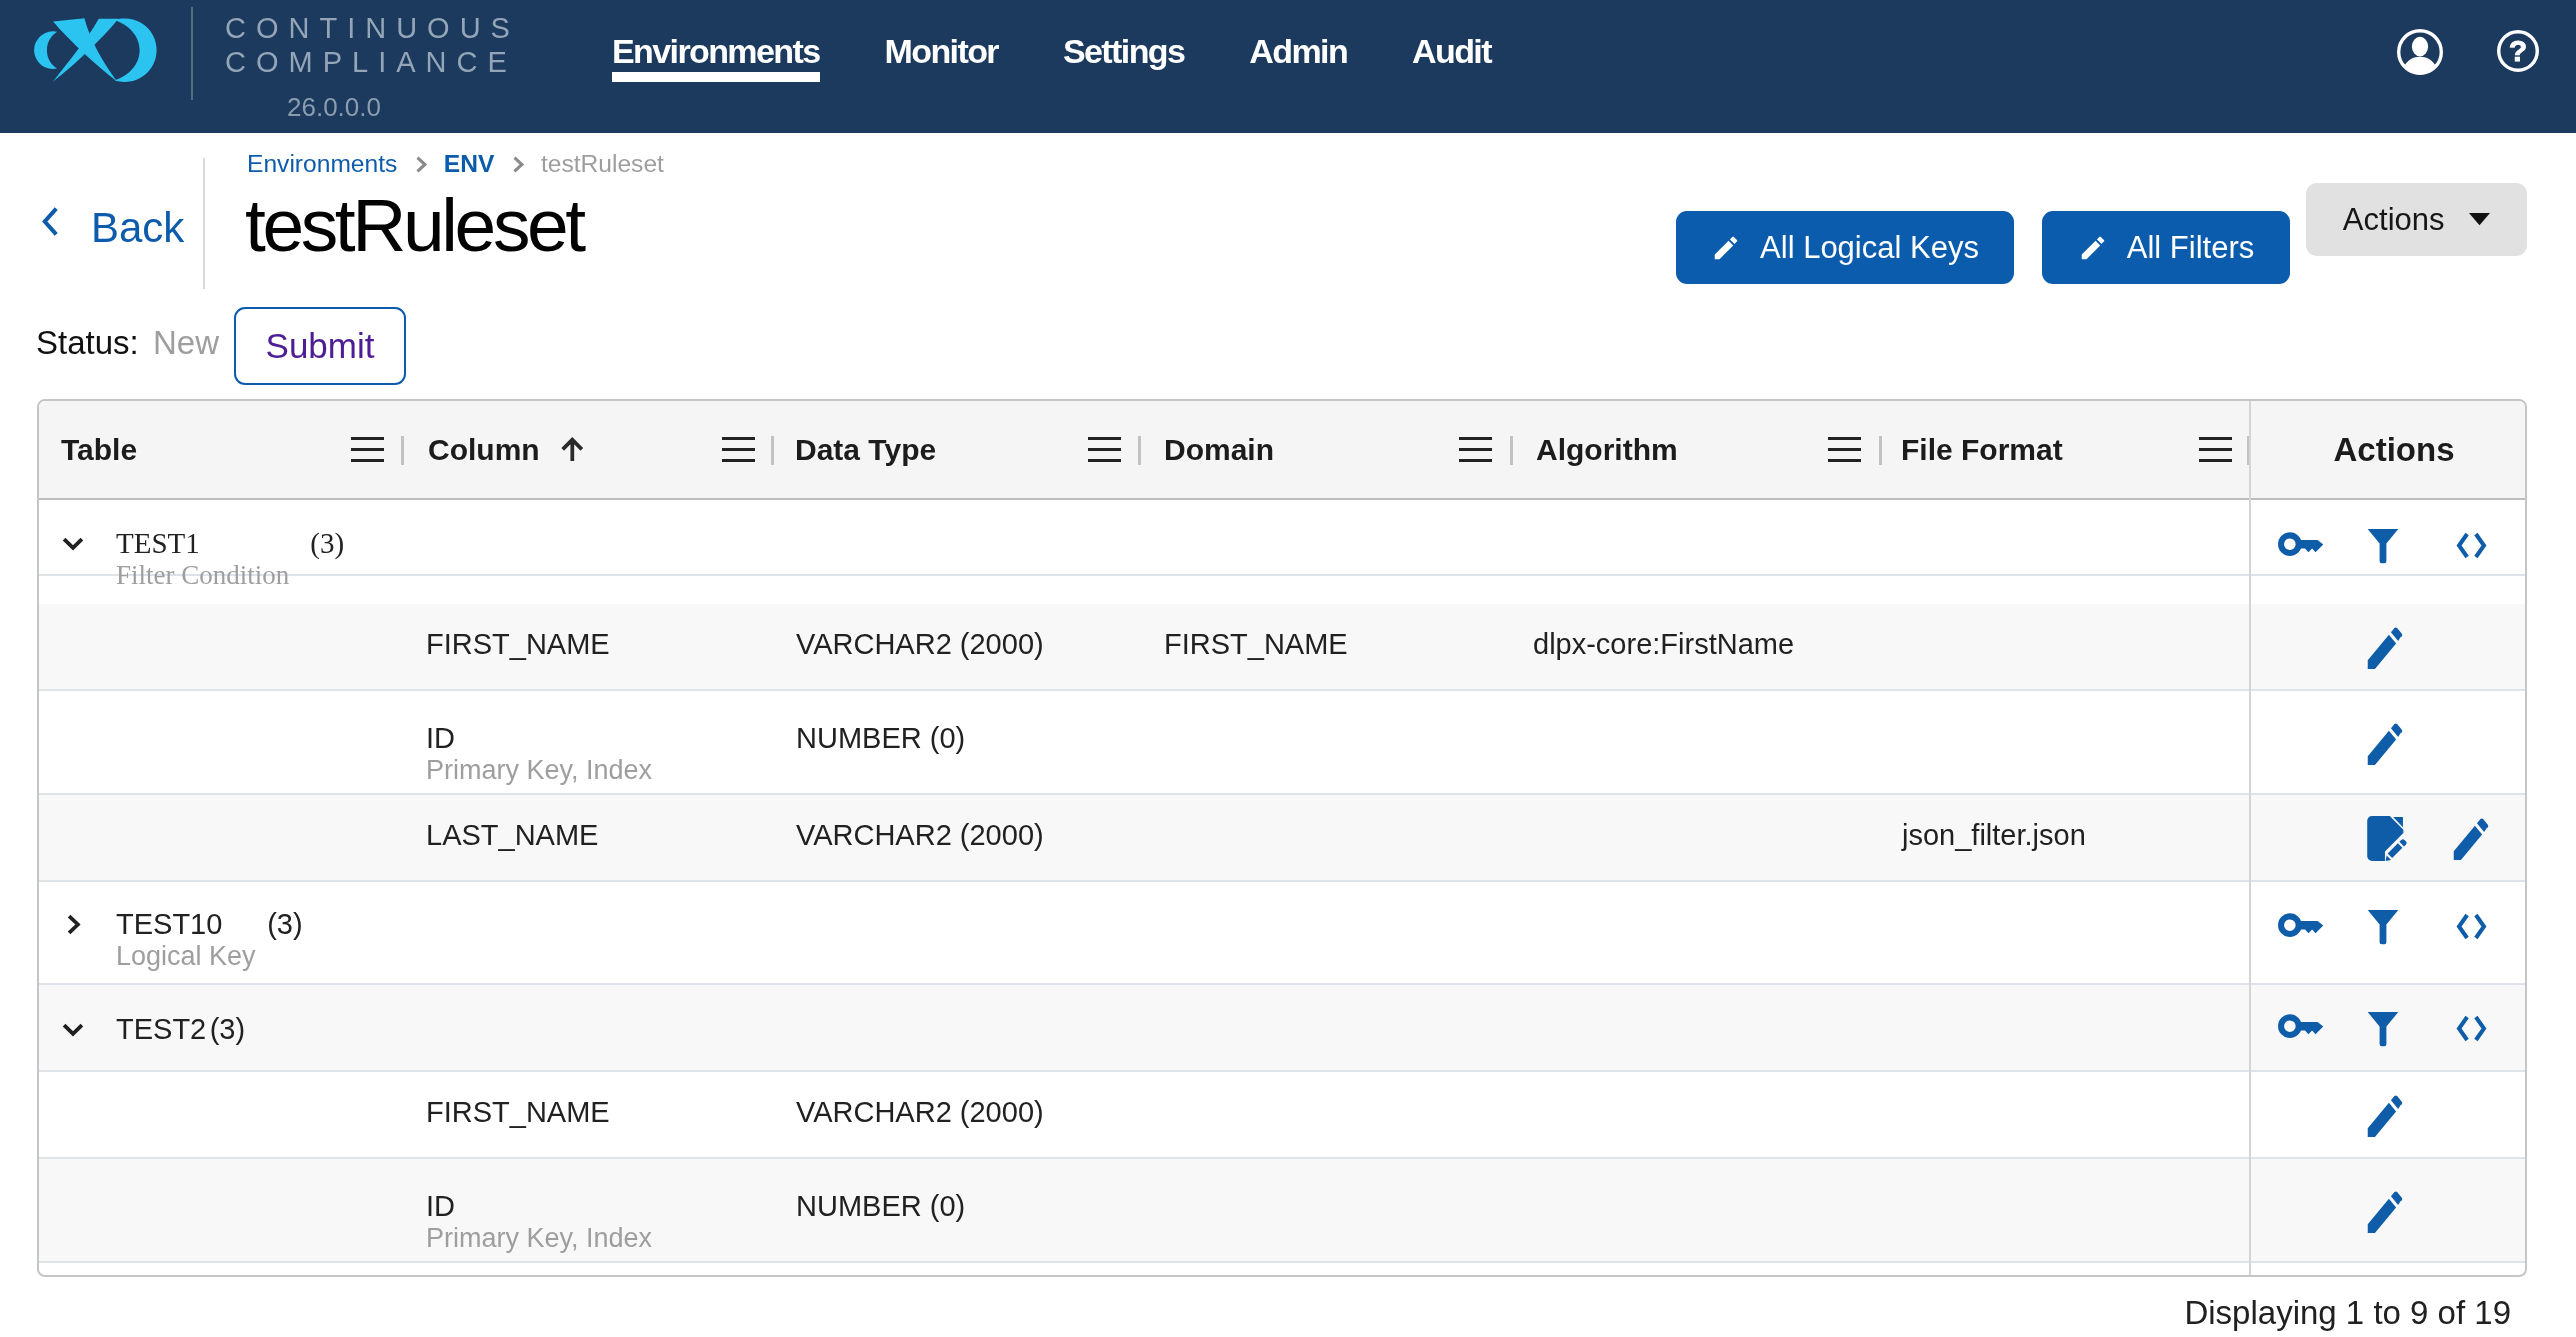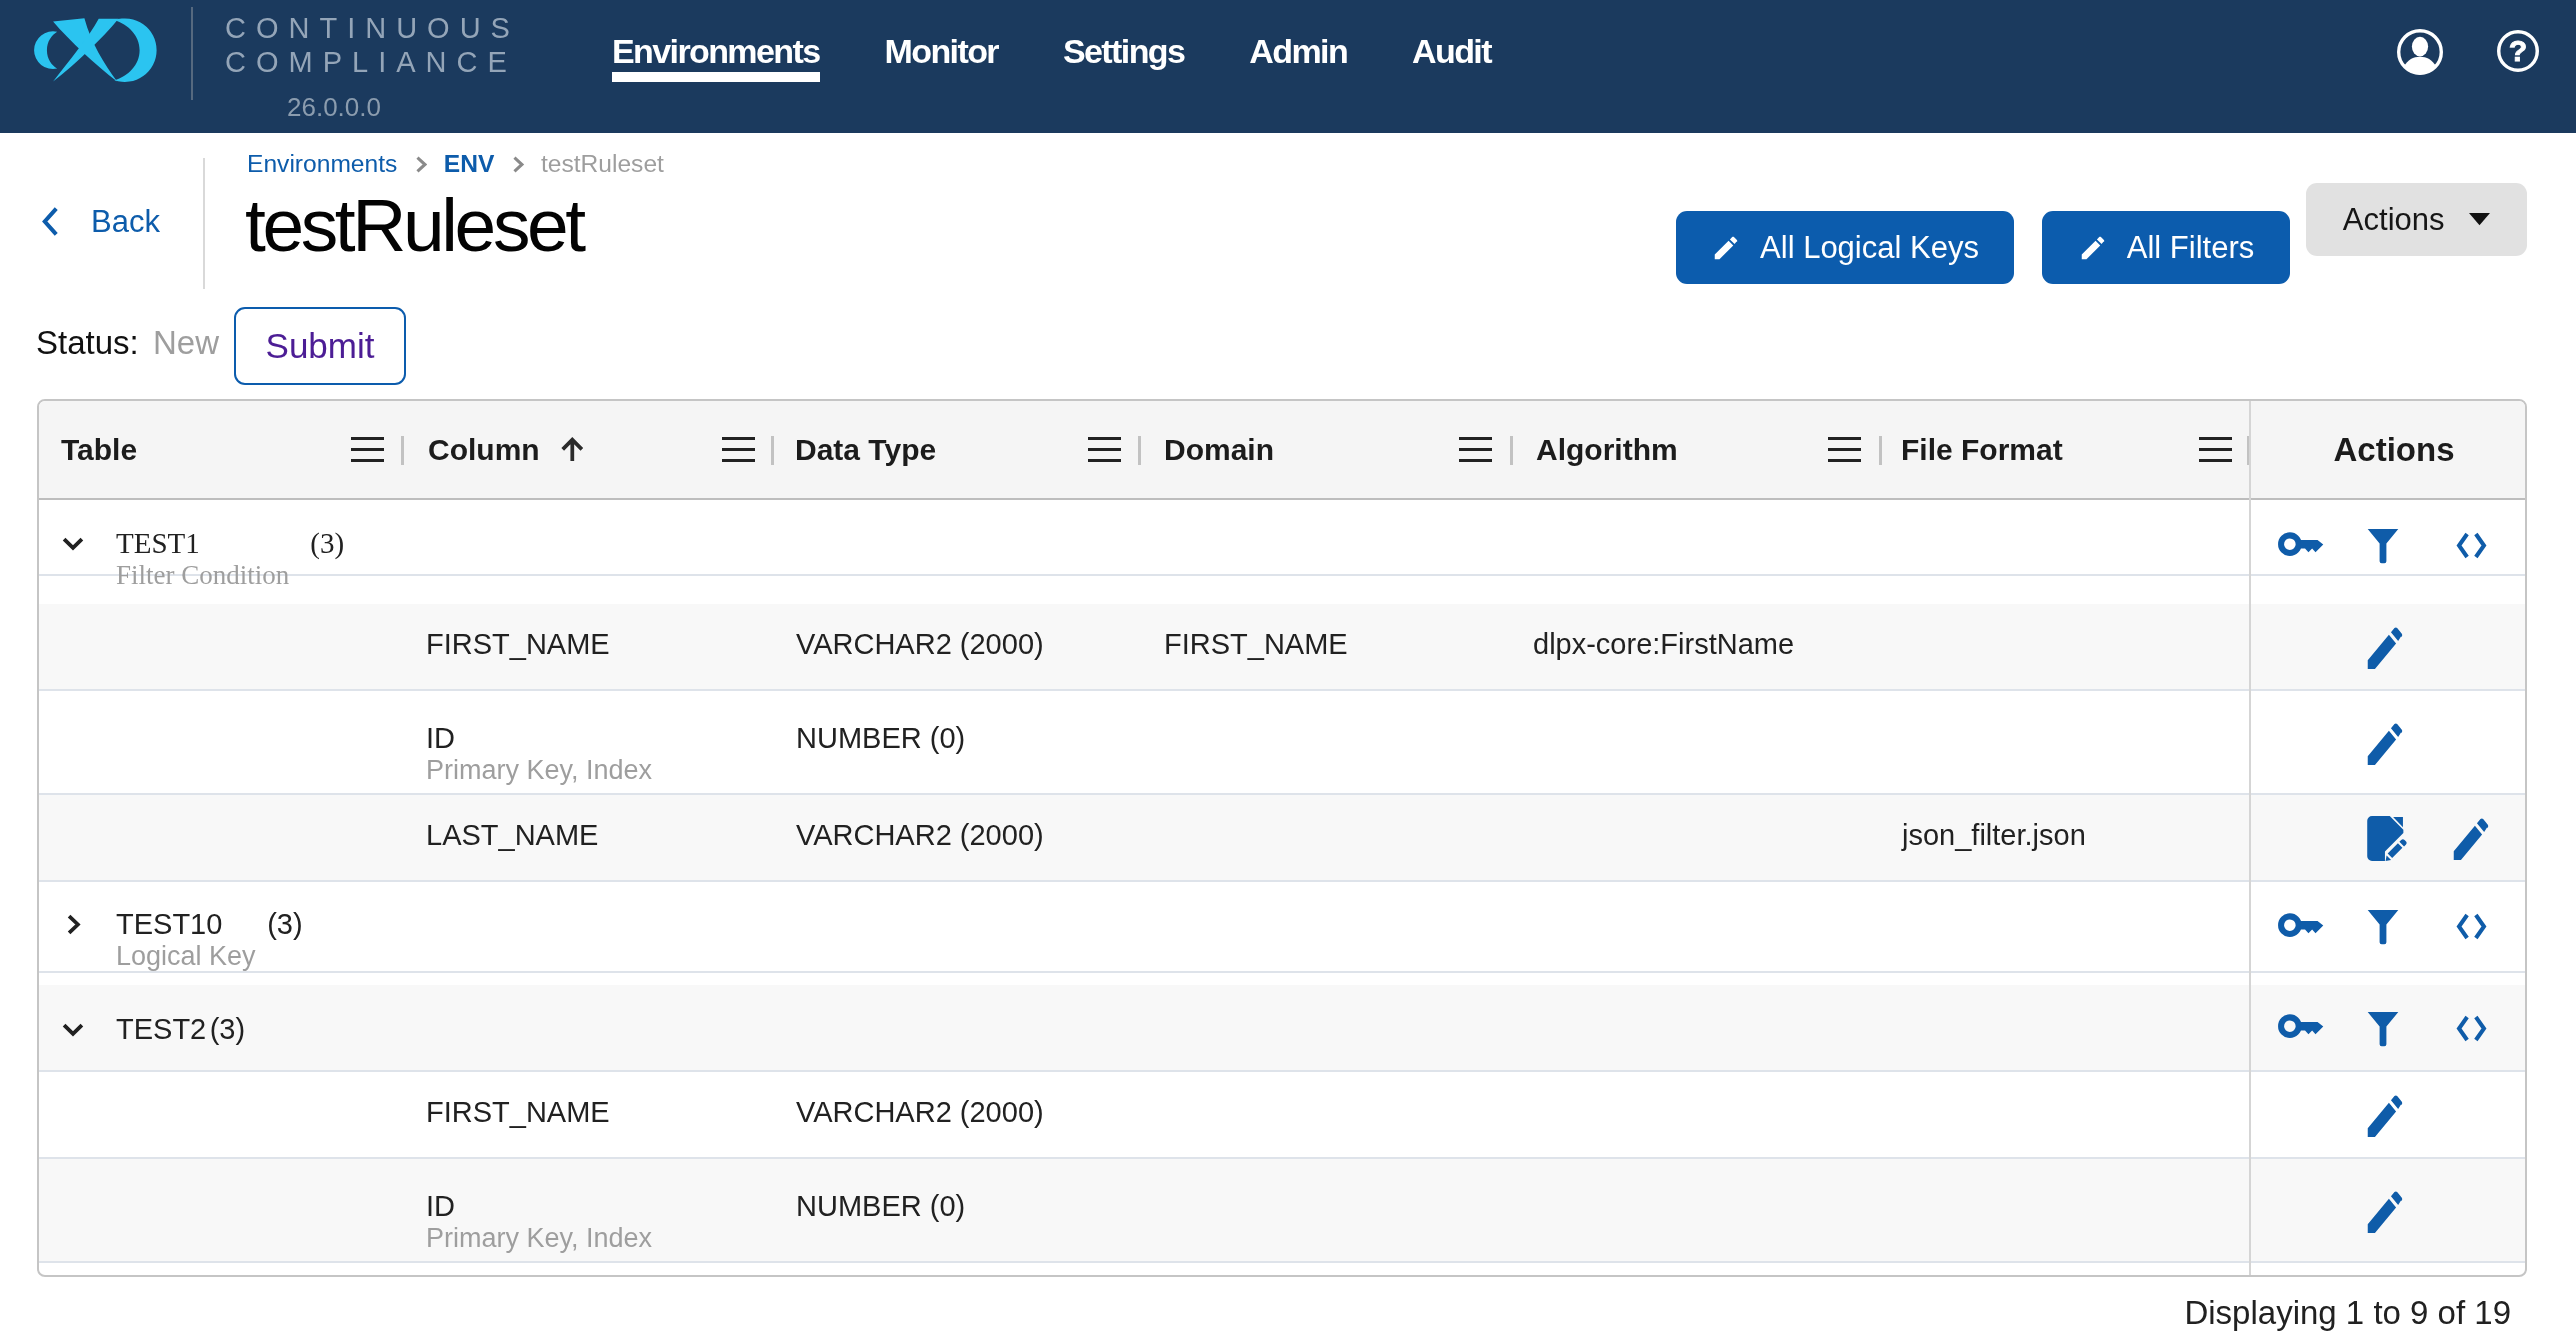--- a/index.html
+++ b/index.html
@@ -12,21 +12,21 @@
   .wordmark { position:absolute; left:225px; top:11px; color:#94a5b8; font-size:29px; font-weight:400; letter-spacing:10px; line-height:34px; }
   .version { position:absolute; left:287px; top:92px; color:#8b9cae; font-size:26px; }
   .nav { position:absolute; left:612px; top:0; height:133px; display:flex; }
   .nav .item { color:#fff; font-size:34px; line-height:34px; letter-spacing:-1.6px; font-weight:700; margin-right:65px; position:relative; padding-top:34px; height:133px; }
   .nav .item .ul { position:absolute; left:0; top:72px; height:10.2px; width:100%; background:#fff; }
   .topicon { position:absolute; }
   
   .crumbs { position:absolute; left:247px; top:150px; font-size:24.6px; color:#757575; display:flex; align-items:center; }
   .crumbs a { color:#0d5cab; text-decoration:none; }
   .crumbs .cur { color:#9e9e9e; }
-  .backlink { position:absolute; left:91px; top:204px; color:#0d5cab; font-size:31px; }
+  .backlink { position:absolute; left:91px; top:204px; color:#0d5cab; font-size:42px; }
   .vdiv { position:absolute; left:203px; top:158px; width:2px; height:131px; background:#d9d9d9; }
   .title { position:absolute; left:245px; top:182px; font-size:75px; color:#030303; letter-spacing:-3.4px; }
   .btn { position:absolute; top:183px; height:73px; border-radius:11px; display:flex; align-items:center; justify-content:center; font-size:31px; }
   .btn.blue { background:#0c5cad; color:#fff;margin-top:28px; }
   .btn.gray { background:#e1e1e1; color:#161616; }
   
   .statuslabel { position:absolute; left:36px; top:324px; font-size:33px; color:#111; }
   .statusnew  { position:absolute; left:153px; top:324px; font-size:33px; color:#9e9e9e; }
   .submitbtn { position:absolute; left:234px; top:307px; width:172px; height:78px; border:2.7px solid #0c5cad; border-radius:11px; color:#4c1d95; font-size:35px; display:flex; align-items:center; justify-content:center; }
   
@@ -212,21 +212,21 @@
     <div class="cell" style="left:1863px;top:22.5px;">json_filter.json</div>
     <svg class="ic" style="left:2328px;top:20.5px;" width="40" height="45" viewBox="0 0 29 33">
       <path fill="#0f5ca9" d="M3.5,0 H16.5 L26.5,10 V12.5 L13,26 V33 H3.5 A3.5,3.5 0 0 1 0,29.5 V3.5 A3.5,3.5 0 0 1 3.5,0 Z"></path>
       <path fill="#0f5ca9" d="M19,0.8 H26.2 V8.2 Z"></path>
       <path fill="#0f5ca9" d="M15,27.5 L22.5,20 L25.8,23.3 L18.3,30.8 Z M14.2,29 L13.5,33 L17.5,32.3 Z M23.6,18.9 L24.9,17.6 A1.8,1.8 0 0 1 27.4,17.6 L28.3,18.5 A1.8,1.8 0 0 1 28.3,21 L27,22.3 Z"></path>
     </svg>
     <svg class="ic" style="left:2409px;top:16.4px;" width="46" height="55" viewBox="0 0 68 80">
         <path transform="scale(2.83,3.42)" fill="#0f5ca9" d="M3 17.25V21h3.75L17.81 9.94l-3.75-3.75L3 17.25zM20.71 7.04c.39-.39.39-1.02 0-1.41l-2.34-2.34c-.39-.39-1.02-.39-1.41 0l-1.83 1.83 3.75 3.75 1.41-1.83z"></path>
       </svg>
   </div>
-  <div class="row" style="top:480px;height:92px;">
+  <div class="row" style="top:480px;height:104px;">
     <svg class="ic" style="left:28px;top:33px;" width="13.7" height="21" viewBox="0 0 20 31">
         <path d="M3,3 L16,15.5 L3,28" fill="none" stroke="#212121" stroke-width="5.5"></path>
       </svg>
     <div class="cell grp" style="left:77px;top:26px;">
       <div>
           <div>TEST10</div>
           <div class="sub">Logical Key</div>
         </div>
       <div style="margin-left:11.6px;">(3)</div>
     </div>

